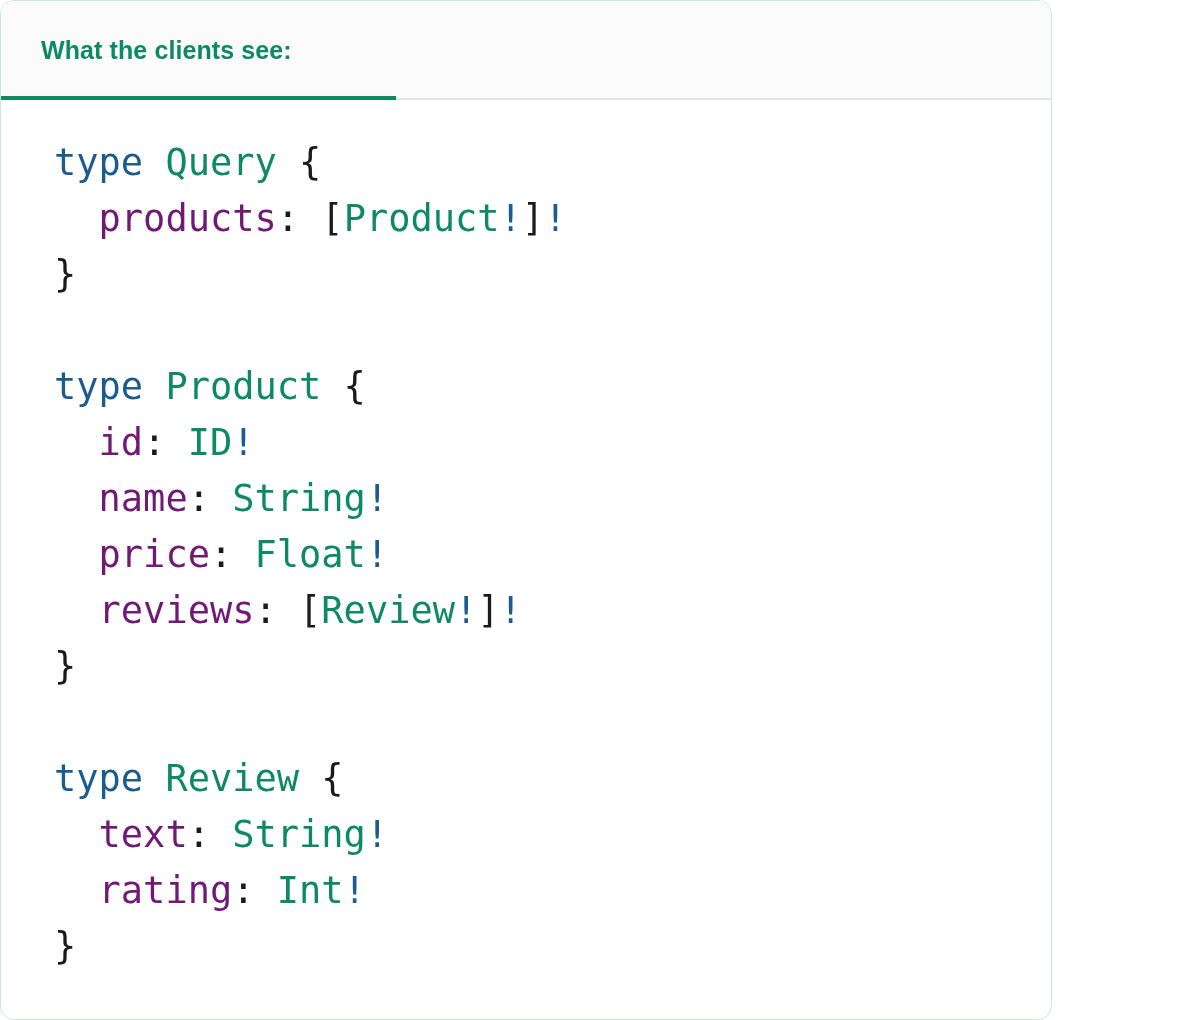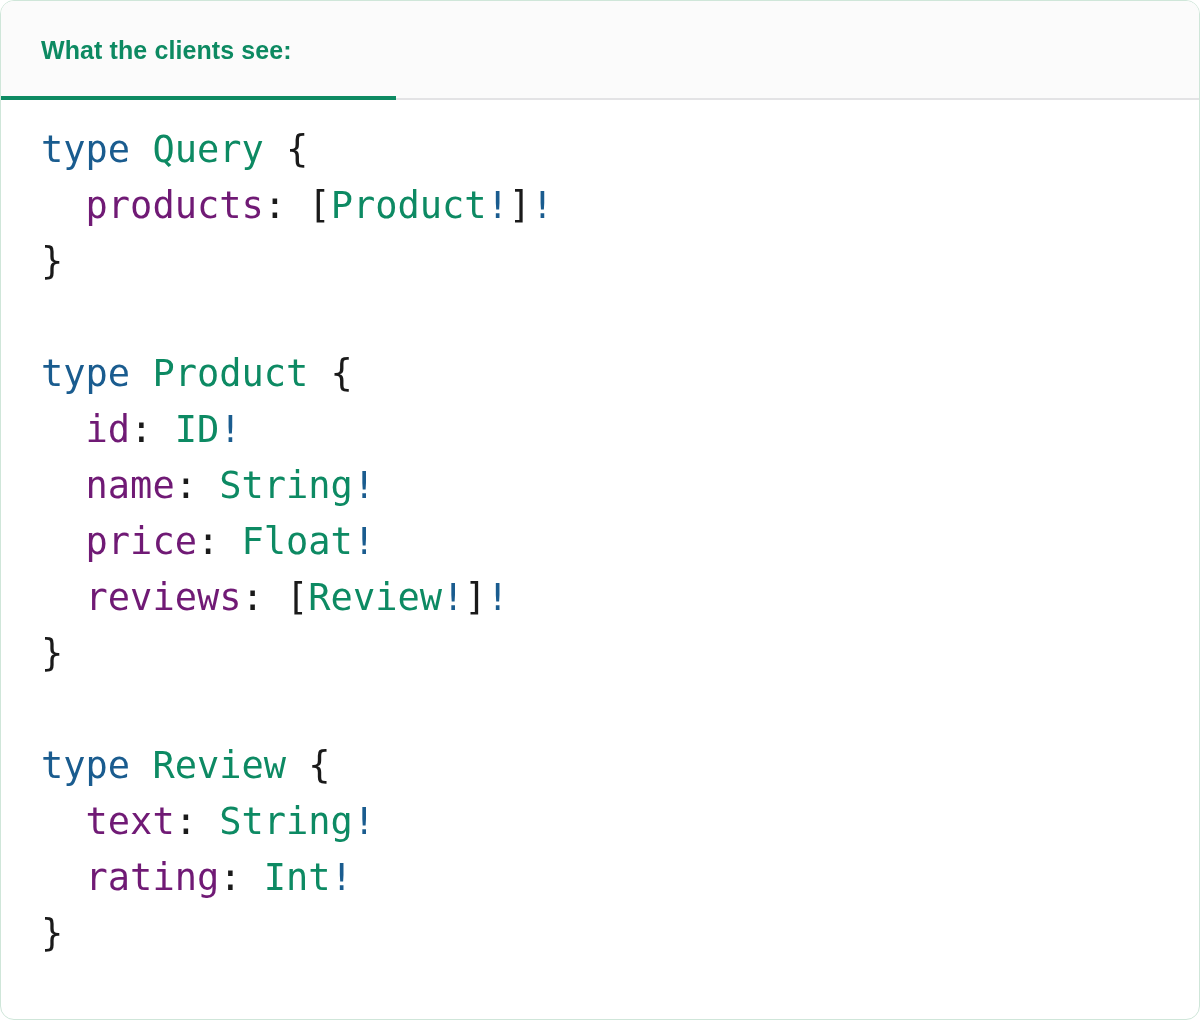--- a/index.html
+++ b/index.html
@@ -12,21 +12,21 @@
     overflow: hidden;
   }
   body {
     font-family: "Liberation Sans", sans-serif;
     -webkit-font-smoothing: antialiased;
   }
 
   .card {
     position: relative;
     box-sizing: border-box;
-    width: 1200px;
+    width: 1052px;
     height: 1020px;
     background: #ffffff;
     border: 1px solid #cfe6d9;
     border-radius: 14px;
     overflow: hidden;
     display: flex;
     flex-direction: column;
   }
 
   
@@ -70,21 +70,21 @@
   }
 
   
   .code-body {
     flex: 1 1 auto;
     padding: 22px 40px 0 40px;
     box-sizing: border-box;
     overflow: hidden;
   }
   .code-block {
-    margin: 0;
+    margin: 13px;
     font-family: "DejaVu Sans Mono", monospace;
     font-size: 37px;
     line-height: 56px;
     white-space: pre;
     color: #1a1a1a;
     letter-spacing: 0;
     tab-size: 2;
   }
   .code-line {
     white-space: pre;

